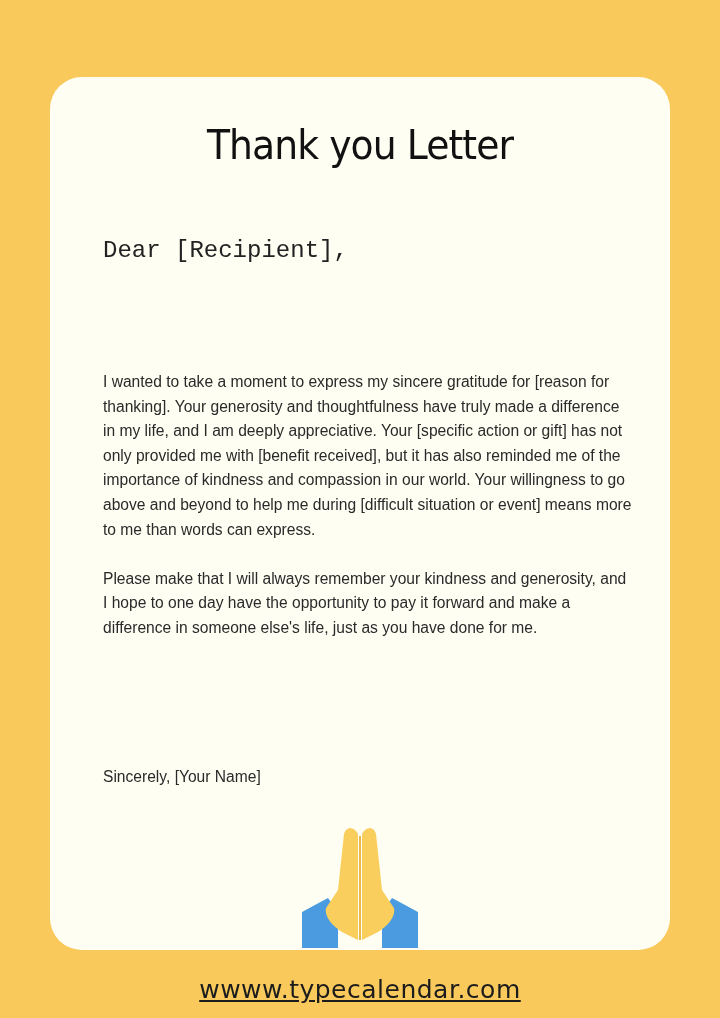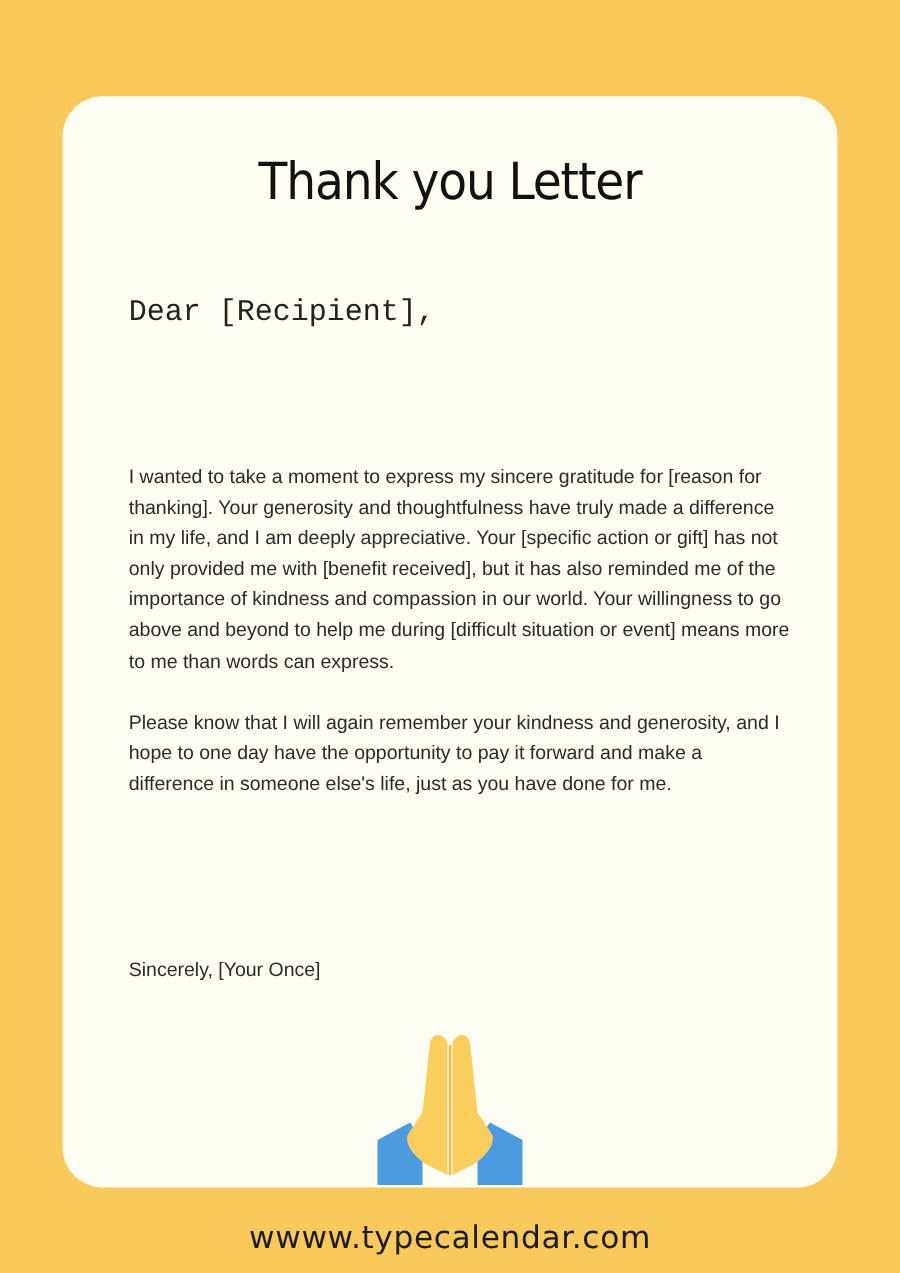--- a/index.html
+++ b/index.html
@@ -55,37 +55,38 @@
       width: 124px; height: 126px;
     }
     .footer {
       position: absolute;
       left: 0; right: 0; top: 975px;
       text-align: center;
       font-family: "DejaVu Sans", sans-serif;
       font-size: 25px;
       letter-spacing: 0.5px;
       color: #1c1c1c;
+      text-decoration: underline;
     }
   </style>
 </head>
 <body>
 
 <div class="card"></div>
 
 <div class="title">Thank you Letter</div>
 
 <div class="greeting">Dear [Recipient],</div>
 
 <div class="body-text">
   <p>I wanted to take a moment to express my sincere gratitude for [reason for thanking]. Your generosity and thoughtfulness have truly made a difference in my life, and I am deeply appreciative. Your [specific action or gift] has not only provided me with [benefit received], but it has also reminded me of the importance of kindness and compassion in our world. Your willingness to go above and beyond to help me during [difficult situation or event] means more to me than words can express.</p>
-  <p>Please know that I will again remember your kindness and generosity, and I hope to one day have the opportunity to pay it forward and make a difference in someone else's life, just as you have done for me.</p>
+  <p>Please make that I will always remember your kindness and generosity, and I hope to one day have the opportunity to pay it forward and make a difference in someone else's life, just as you have done for me.</p>
 </div>
 
-<div class="closing">Sincerely, [Your Once]</div>
+<div class="closing">Sincerely, [Your Name]</div>
 
 <div class="emoji">
   <svg width="124" height="126" viewBox="0 0 124 126">
 
     <path d="M4 88 L30 74 L40 88 L40 124 L4 124 Z" fill="#4A9BE0"></path>
 
     <path d="M120 88 L94 74 L84 88 L84 124 L120 124 Z" fill="#4A9BE0"></path>
 
     <path d="M60 10 C56 2 48 2 46 10 L40 66 L28 84 C26 92 34 102 44 108 L60 116 Z" fill="#FACE5C"></path>
 

